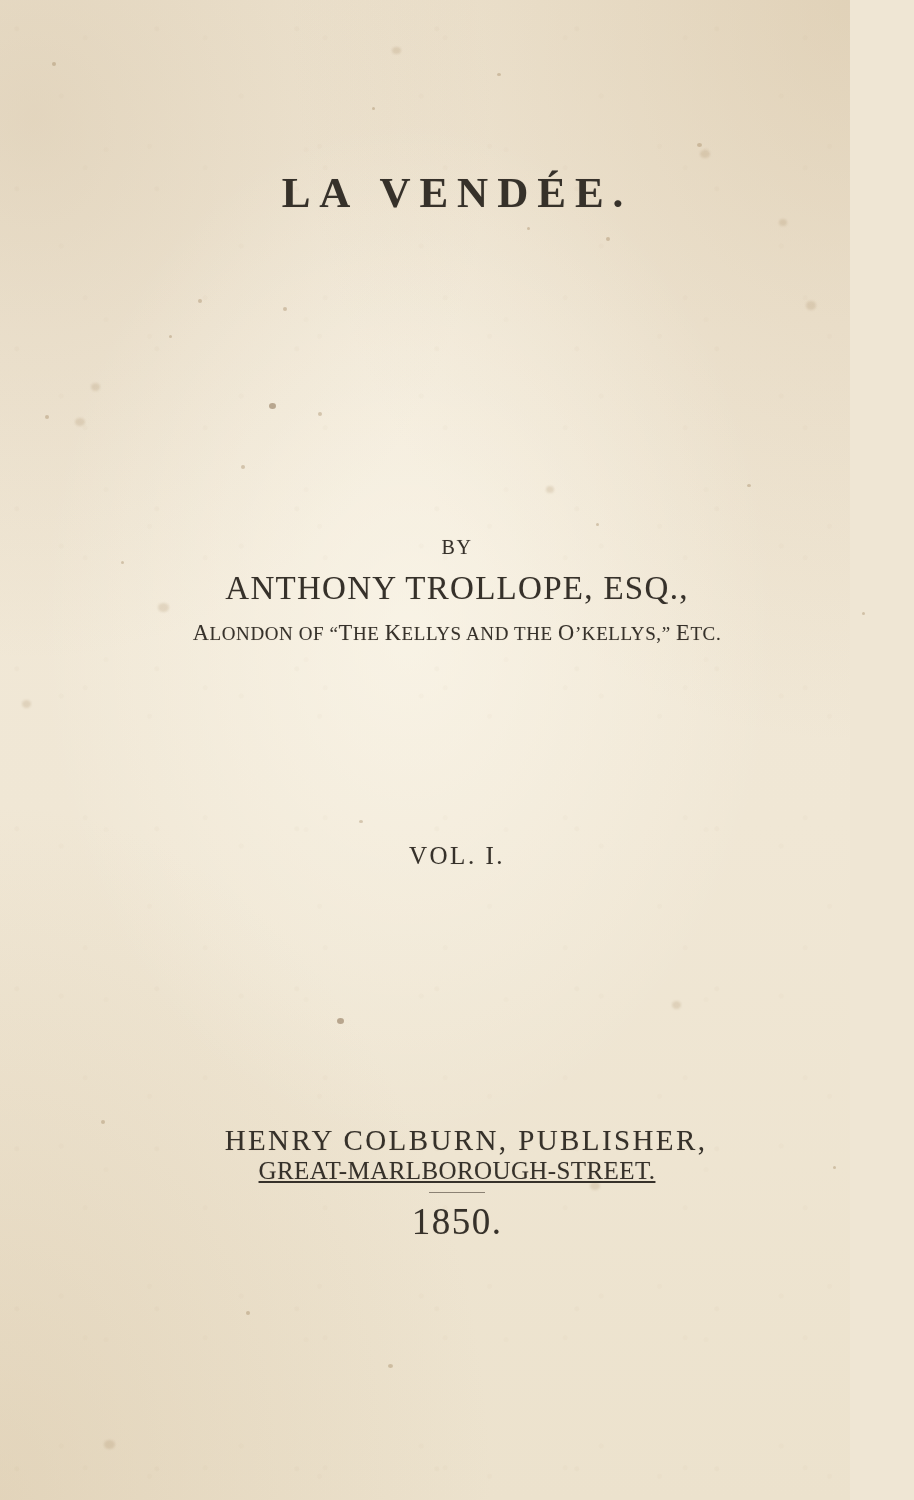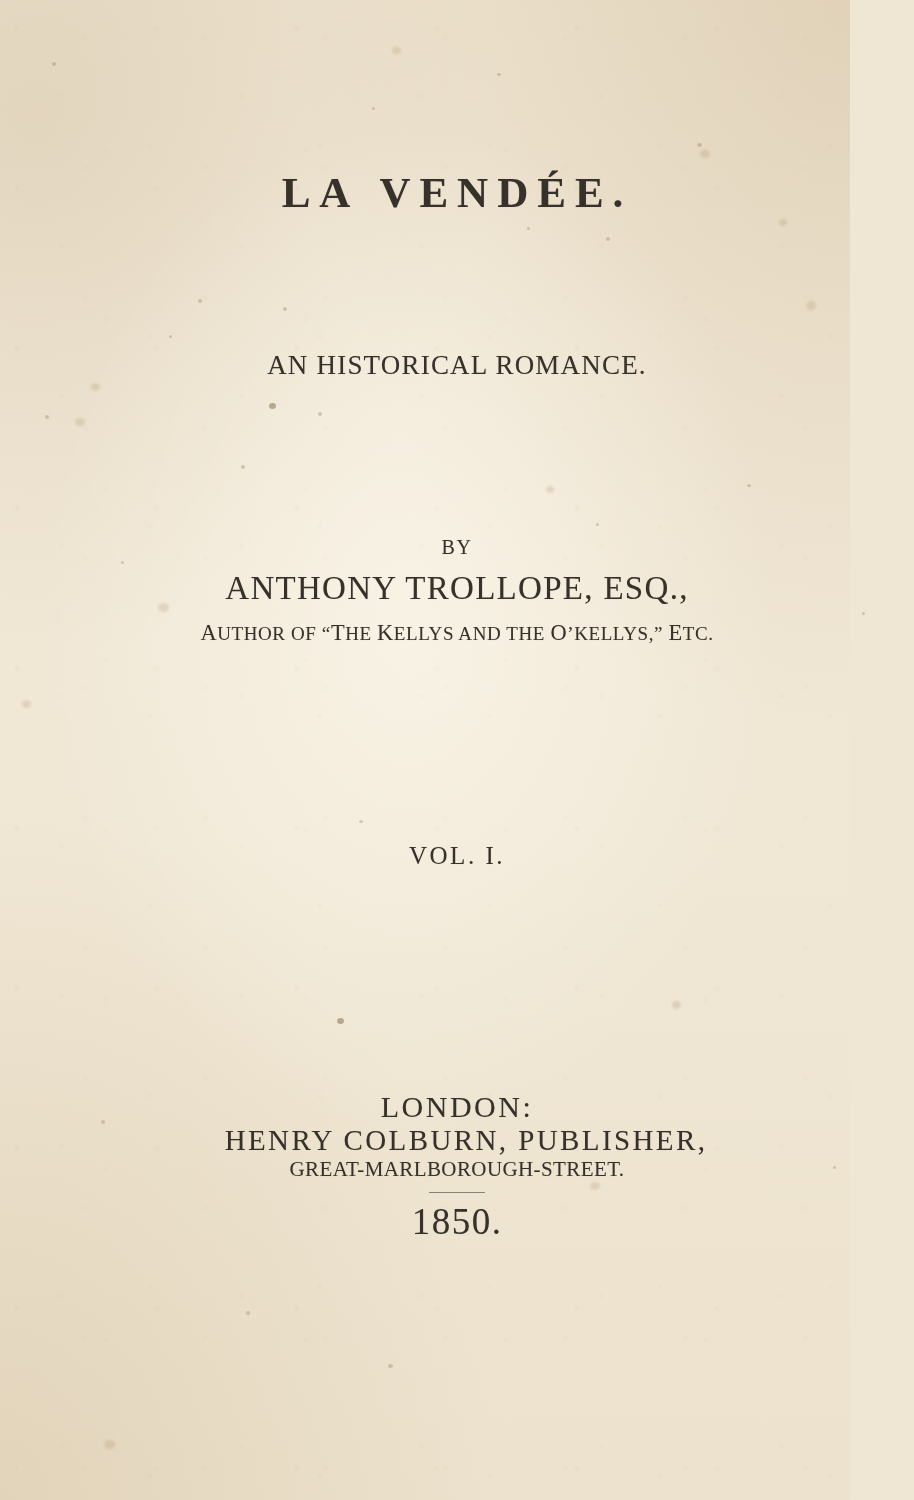--- a/index.html
+++ b/index.html
@@ -142,22 +142,23 @@
     top: 1124px;
     font-size: 29px;
     letter-spacing: 2.4px;
     padding-left: 18px;
   }
 
   .imprint-street {
     position: absolute;
     left: 0; right: 0;
     top: 1157px;
-    font-size: 21px;
+    font-size: 25px;
     letter-spacing: 0.4px;
+    text-decoration: underline;
   }
 
   .rule {
     position: absolute;
     left: 50%;
     transform: translateX(-50%);
     top: 1192px;
     width: 56px;
     height: 1px;
     background: #6a6054;
@@ -217,33 +218,31 @@
   <div class="speck" style="left:833px; top:1166px; width:3px; height:3px;"></div>
   <div class="speck soft" style="left:22px;  top:700px;  width:9px; height:8px;"></div>
   <div class="speck" style="left:862px; top:612px;  width:3px; height:3px;"></div>
 
   <div class="content">
 
     <div class="title ink">
       <span>LA</span><span class="sp"></span><span>VENDÉE.</span>
     </div>
 
-    <div class="subtitle ink">AN HISTORICAL ROMANCE.</div>
 
     <div class="byline-by ink">BY</div>
 
     <div class="author ink">ANTHONY TROLLOPE, ESQ.,</div>
 
     <div class="author-of ink">
-      <span class="sc-lead">A</span><span>UTHOR OF </span><span>“</span><span class="sc-lead">T</span><span>HE </span><span class="sc-lead">K</span><span>ELLYS AND THE </span><span class="sc-lead">O</span><span>’KELLYS,</span><span>”</span><span>&nbsp;</span><span class="sc-lead">E</span><span>TC.</span>
+      <span class="sc-lead">A</span><span>LONDON OF </span><span>“</span><span class="sc-lead">T</span><span>HE </span><span class="sc-lead">K</span><span>ELLYS AND THE </span><span class="sc-lead">O</span><span>’KELLYS,</span><span>”</span><span>&nbsp;</span><span class="sc-lead">E</span><span>TC.</span>
     </div>
 
 
     <div class="volno ink">VOL. I.</div>
 
-    <div class="imprint-city ink">LONDON:</div>
     <div class="imprint-pub ink">HENRY COLBURN, PUBLISHER,</div>
     <div class="imprint-street ink">GREAT-MARLBOROUGH-STREET.</div>
     <div class="rule"></div>
     <div class="year ink">1850.</div>
 
   </div>
 </div>
 
 </body></html>

